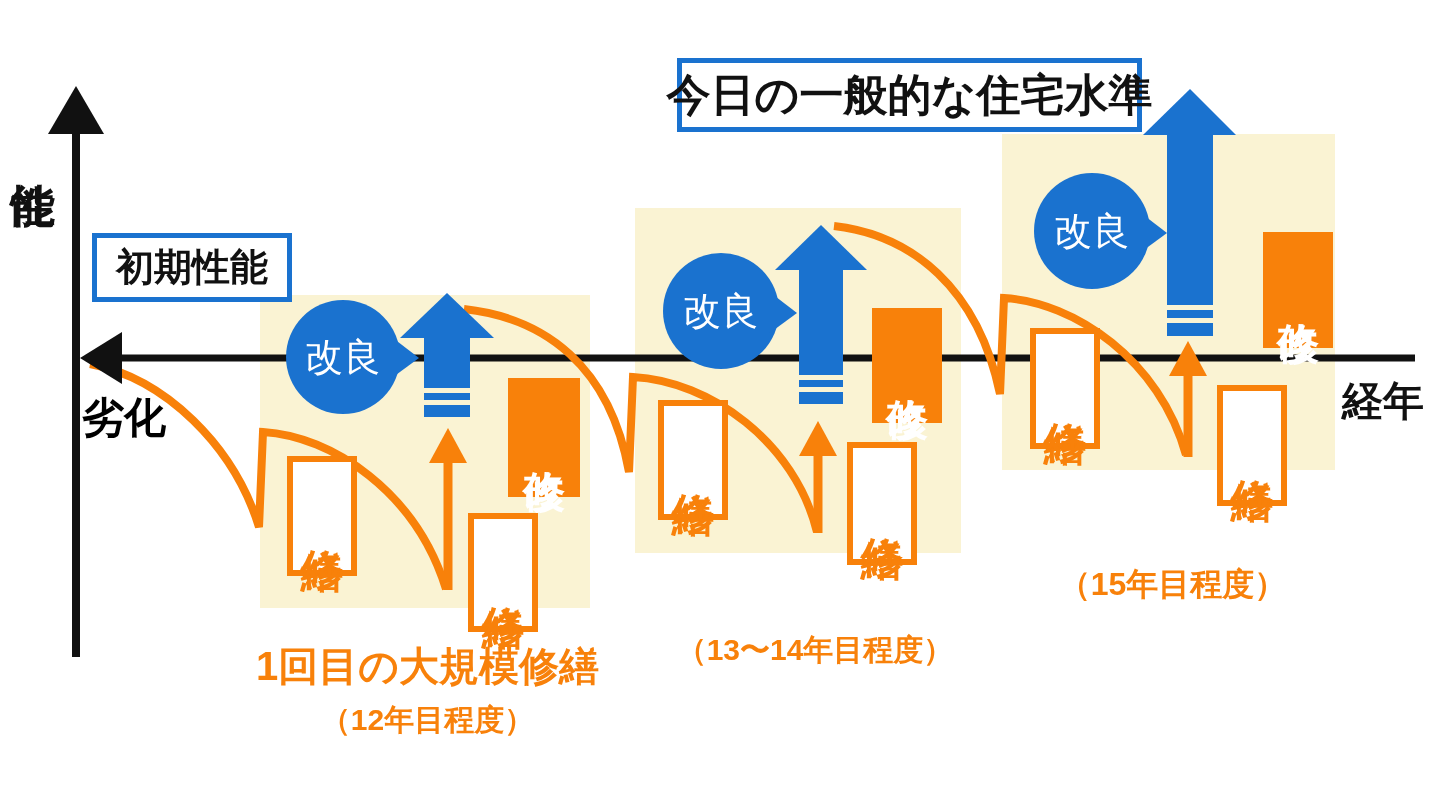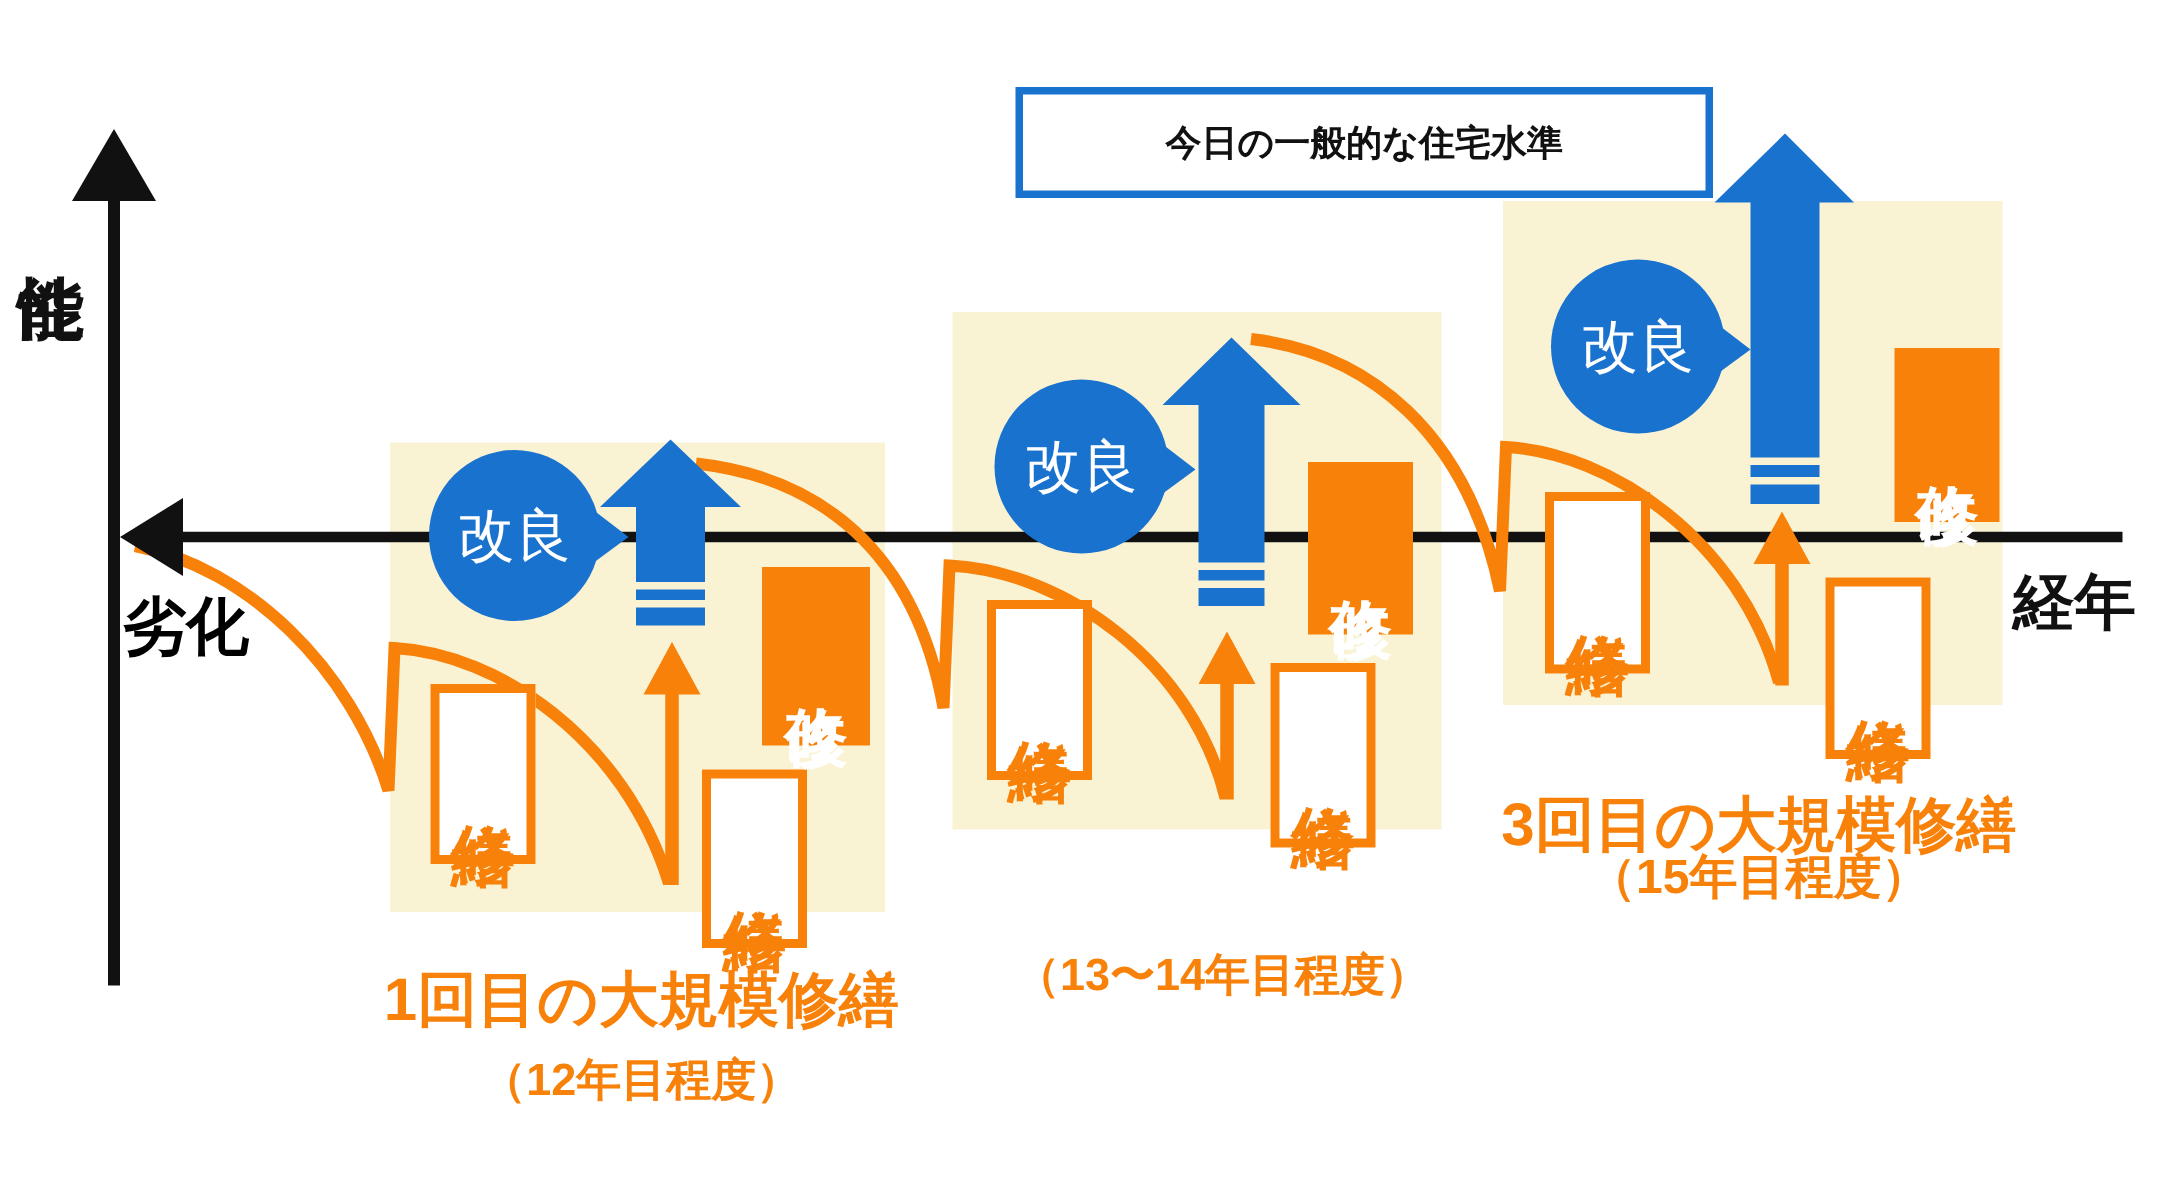--- a/index.html
+++ b/index.html
@@ -98,25 +98,25 @@
   <div class="abs vbox repair-box" style="left:468px;top:513px;width:58px;height:107px;">修繕</div>
   <div class="abs vbox repair-box" style="left:658px;top:400px;width:58px;height:108px;">修繕</div>
   <div class="abs vbox repair-box" style="left:847px;top:442px;width:58px;height:111px;">修繕</div>
   <div class="abs vbox repair-box" style="left:1030px;top:328px;width:58px;height:109px;">修繕</div>
   <div class="abs vbox repair-box" style="left:1217px;top:385px;width:58px;height:109px;">修繕</div>
 
   <div class="abs vbox reno-box" style="left:508px;top:378px;width:72px;height:119px;">改修</div>
   <div class="abs vbox reno-box" style="left:872px;top:308px;width:70px;height:115px;">改修</div>
   <div class="abs vbox reno-box" style="left:1263px;top:232px;width:70px;height:116px;">改修</div>
 
-  <div class="abs blue-frame" style="left:677px;top:58px;width:455px;height:64px;font-size:24px;">今日の一般的な住宅水準</div>
+  <div class="abs blue-frame" style="left:92px;top:233px;width:190px;height:59px;font-size:38px;">初期性能</div>
+  <div class="abs blue-frame" style="left:677px;top:58px;width:455px;height:64px;font-size:44px;">今日の一般的な住宅水準</div>
 
   <div class="abs axis-label v-text" style="left:10px;top:148px;font-size:44px;">性能</div>
   <div class="abs axis-label" style="left:1342px;top:374px;font-size:41px;">経年</div>
   <div class="abs axis-label" style="left:82px;top:390px;font-size:42px;color:#000000;">劣化</div>
 
   <div class="abs caption" style="left:230px;top:639px;width:395px;font-size:40px;">1回目の大規模修繕</div>
   <div class="abs caption" style="left:230px;top:700px;width:395px;font-size:30px;">（12年目程度）</div>
   <div class="abs caption" style="left:610px;top:630px;width:410px;font-size:30px;">（13〜14年目程度）</div>
-  <div class="abs caption" style="left:980px;top:522px;width:385px;font-size:40px;">3回目の大規模修繕</div>
   <div class="abs caption" style="left:980px;top:563px;width:385px;font-size:32px;">（15年目程度）</div>
 
 </div>
 
 </body></html>

